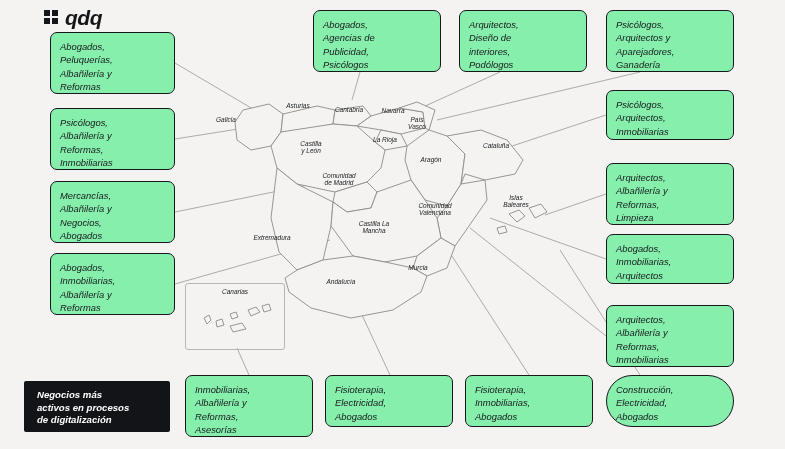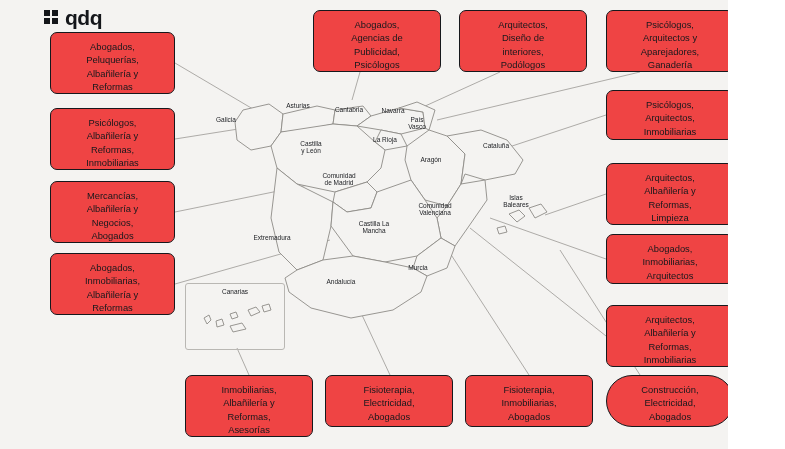--- a/index.html
+++ b/index.html
@@ -5,24 +5,25 @@
   html, body {
     margin: 0;
     padding: 0;
     background: #ffffff;
   }
   body {
     font-family: "Liberation Sans", sans-serif;
   }
   #canvas {
     position: relative;
-    width: 728px;
+    width: 785px;
     height: 449px;
     background: #f4f3f1;
     overflow: hidden;
+    font-style: italic;
   }
   
   #logo {
     position: absolute;
     left: 44px;
     top: 7px;
     display: flex;
     align-items: center;
     gap: 6px;
   }
@@ -74,30 +75,29 @@
     color: #1a1c20;
     text-align: center;
     line-height: 1.15;
     white-space: pre-line;
     font-weight: normal;
   }
 
   
   .callout {
     position: absolute;
-    background: #ef4444;
+    background: #86efac;
     border: 1px solid #16181c;
     border-radius: 7px;
     font-size: 9.4px;
     line-height: 1.42;
     color: #16181c;
     padding: 7px 9px;
     box-sizing: border-box;
     white-space: pre-line;
-    text-align: center;
   }
 
   
   #canarias-box {
     position: absolute;
     left: 185px;
     top: 283px;
     width: 98px;
     height: 65px;
     border: 1px solid #b9b7b3;
@@ -304,14 +304,19 @@
   <div class="callout" style="left:325px; top:375px; width:128px; height:52px;">Fisioterapia,
 Electricidad,
 Abogados</div>
   <div class="callout" style="left:465px; top:375px; width:128px; height:52px;">Fisioterapia,
 Inmobiliarias,
 Abogados</div>
   <div class="callout" style="left:606px; top:375px; width:128px; height:52px;border-radius:26px;">Construcción,
 Electricidad,
 Abogados</div>
 
+  <div id="legend">
+    <div class="txt">Negocios más
+activos en procesos
+de digitalización</div>
+  </div>
 
 </div>
 
 </body></html>

